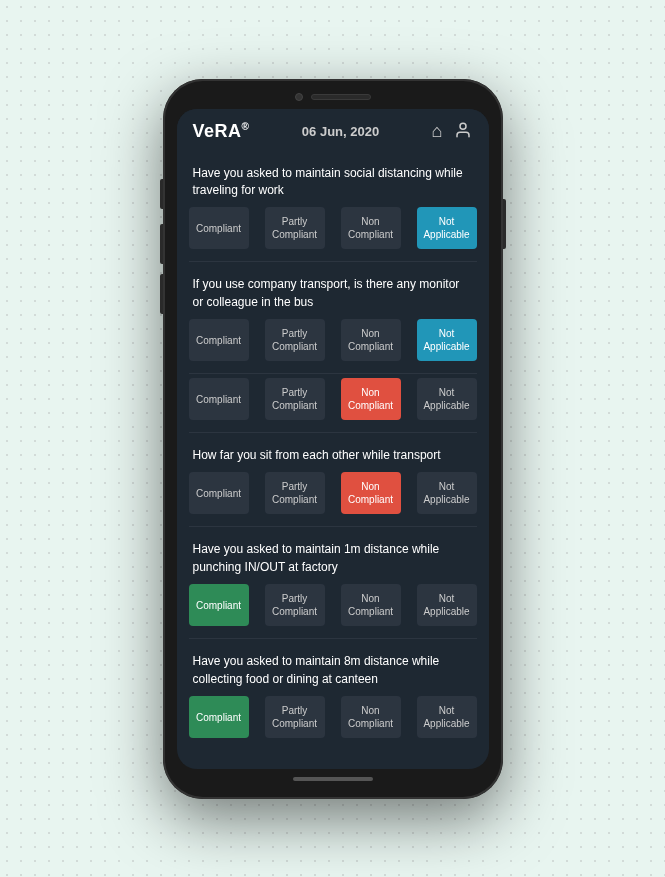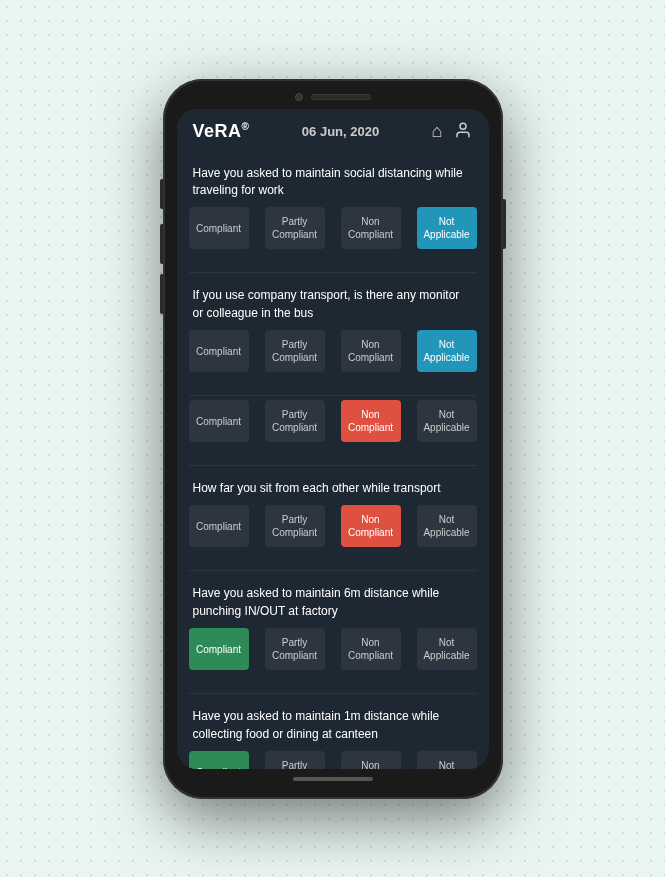--- a/index.html
+++ b/index.html
@@ -117,21 +117,21 @@
     .app-content {
       flex: 1;
       overflow-y: auto;
       padding: 0 12px 12px;
       scrollbar-width: none;
     }
     .app-content::-webkit-scrollbar { display: none; }
 
     
     .question-block {
-      margin-bottom: 23px;
+      margin-bottom: 12px;
     }
 
     .question-text {
       color: #ffffff;
       font-size: 12px;
       line-height: 1.45;
       padding: 10px 4px 8px;
       font-weight: 400;
     }
 
@@ -305,31 +305,31 @@
           <div class="question-text">How far you sit from each other while transport</div>
           <div class="answer-row">
             <button class="answer-btn btn-default">Compliant</button>
             <button class="answer-btn btn-default">Partly Compliant</button>
             <button class="answer-btn btn-active-red">Non Compliant</button>
             <button class="answer-btn btn-default">Not Applicable</button>
           </div>
         </div>
         <div class="question-block">
           <div class="divider-line"></div>
-          <div class="question-text">Have you asked to maintain 6m distance while punching IN/OUT at factory</div>
+          <div class="question-text">Have you asked to maintain 1m distance while punching IN/OUT at factory</div>
           <div class="answer-row">
             <button class="answer-btn btn-active-green">Compliant</button>
             <button class="answer-btn btn-default">Partly Compliant</button>
             <button class="answer-btn btn-default">Non Compliant</button>
             <button class="answer-btn btn-default">Not Applicable</button>
           </div>
         </div>
         <div class="question-block">
           <div class="divider-line"></div>
-          <div class="question-text">Have you asked to maintain 1m distance while collecting food or dining at canteen</div>
+          <div class="question-text">Have you asked to maintain 8m distance while collecting food or dining at canteen</div>
           <div class="answer-row">
             <button class="answer-btn btn-active-green">Compliant</button>
             <button class="answer-btn btn-default">Partly Compliant</button>
             <button class="answer-btn btn-default">Non Compliant</button>
             <button class="answer-btn btn-default">Not Applicable</button>
           </div>
         </div>
       </div>
 
   </div>

